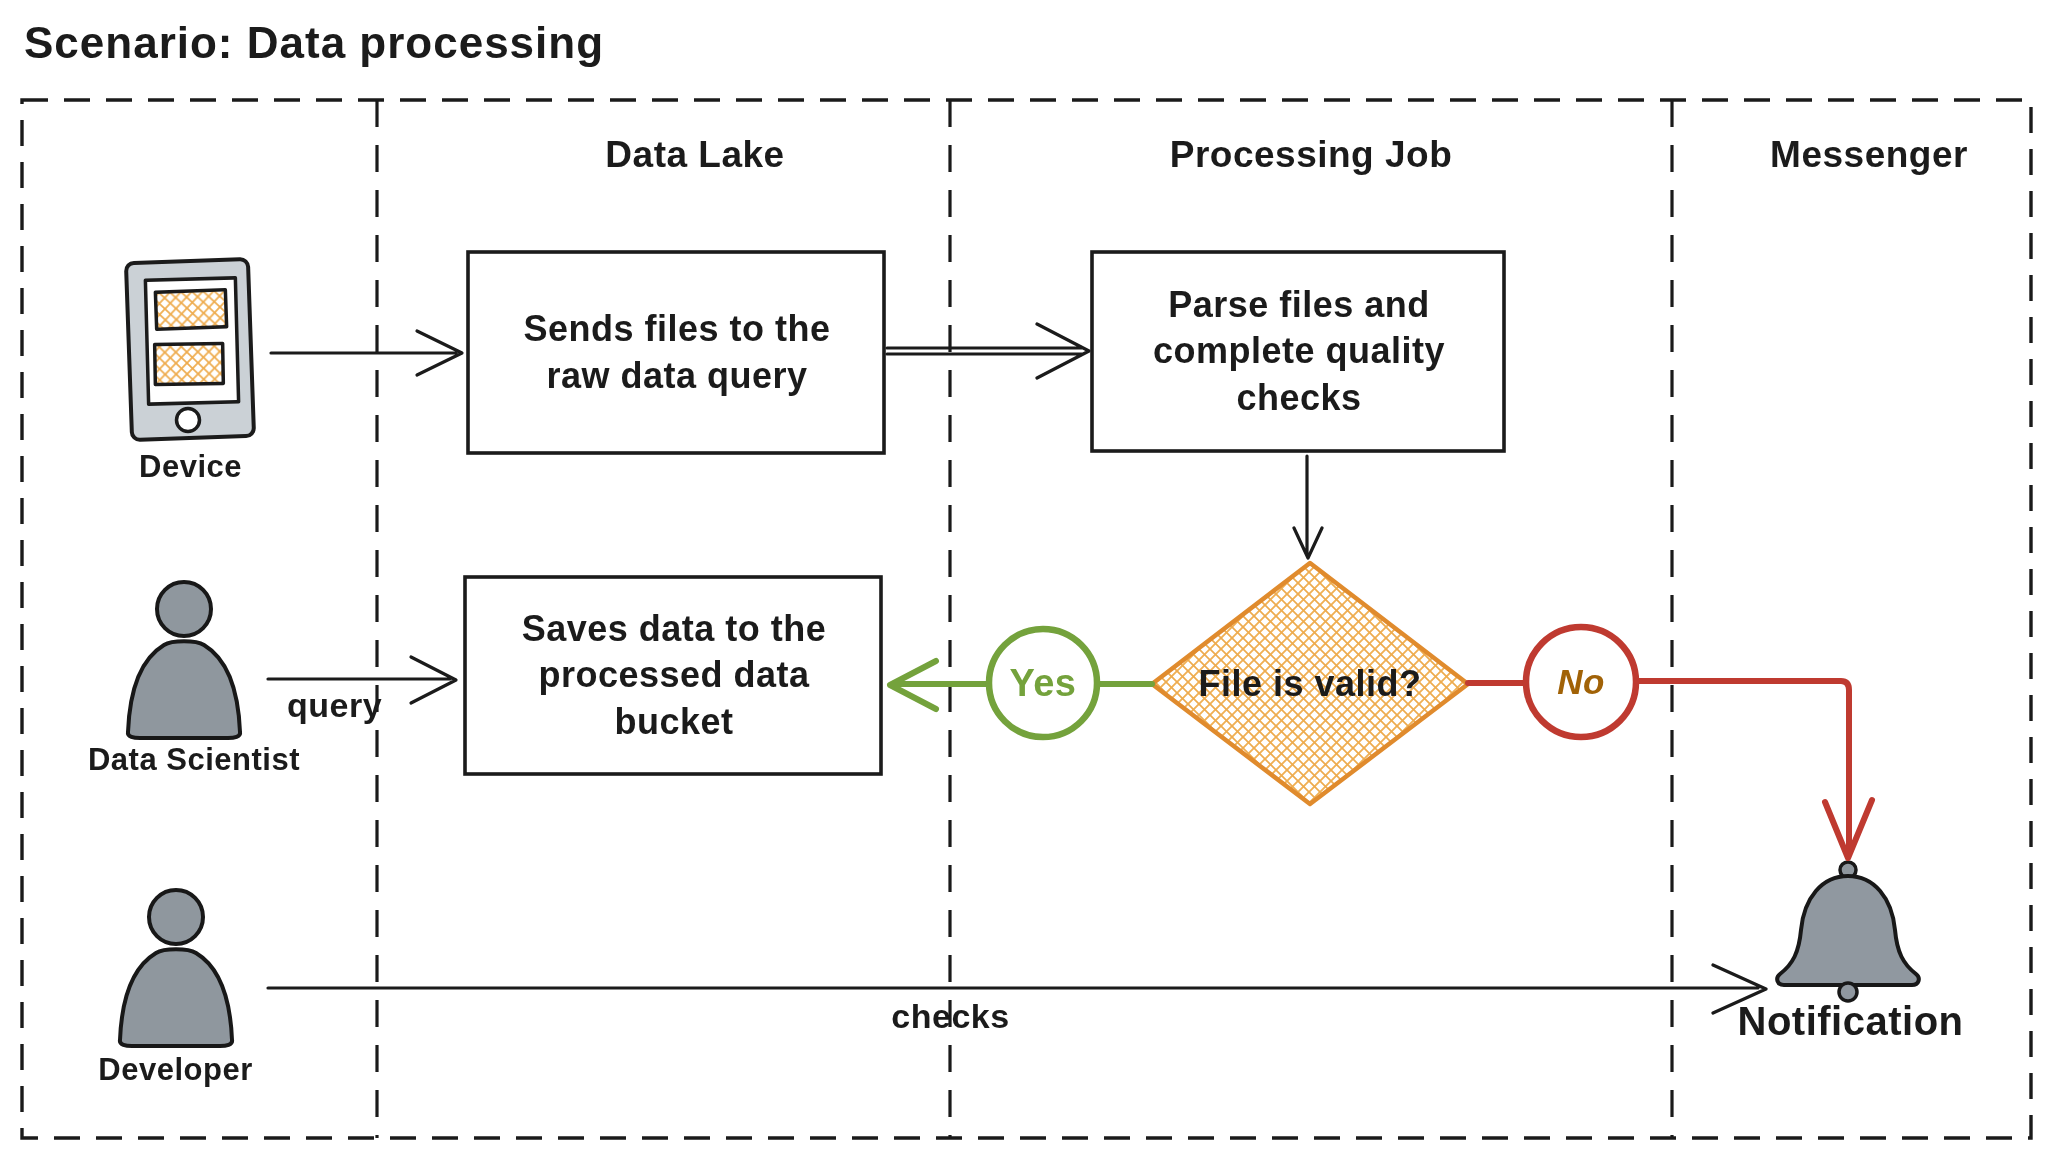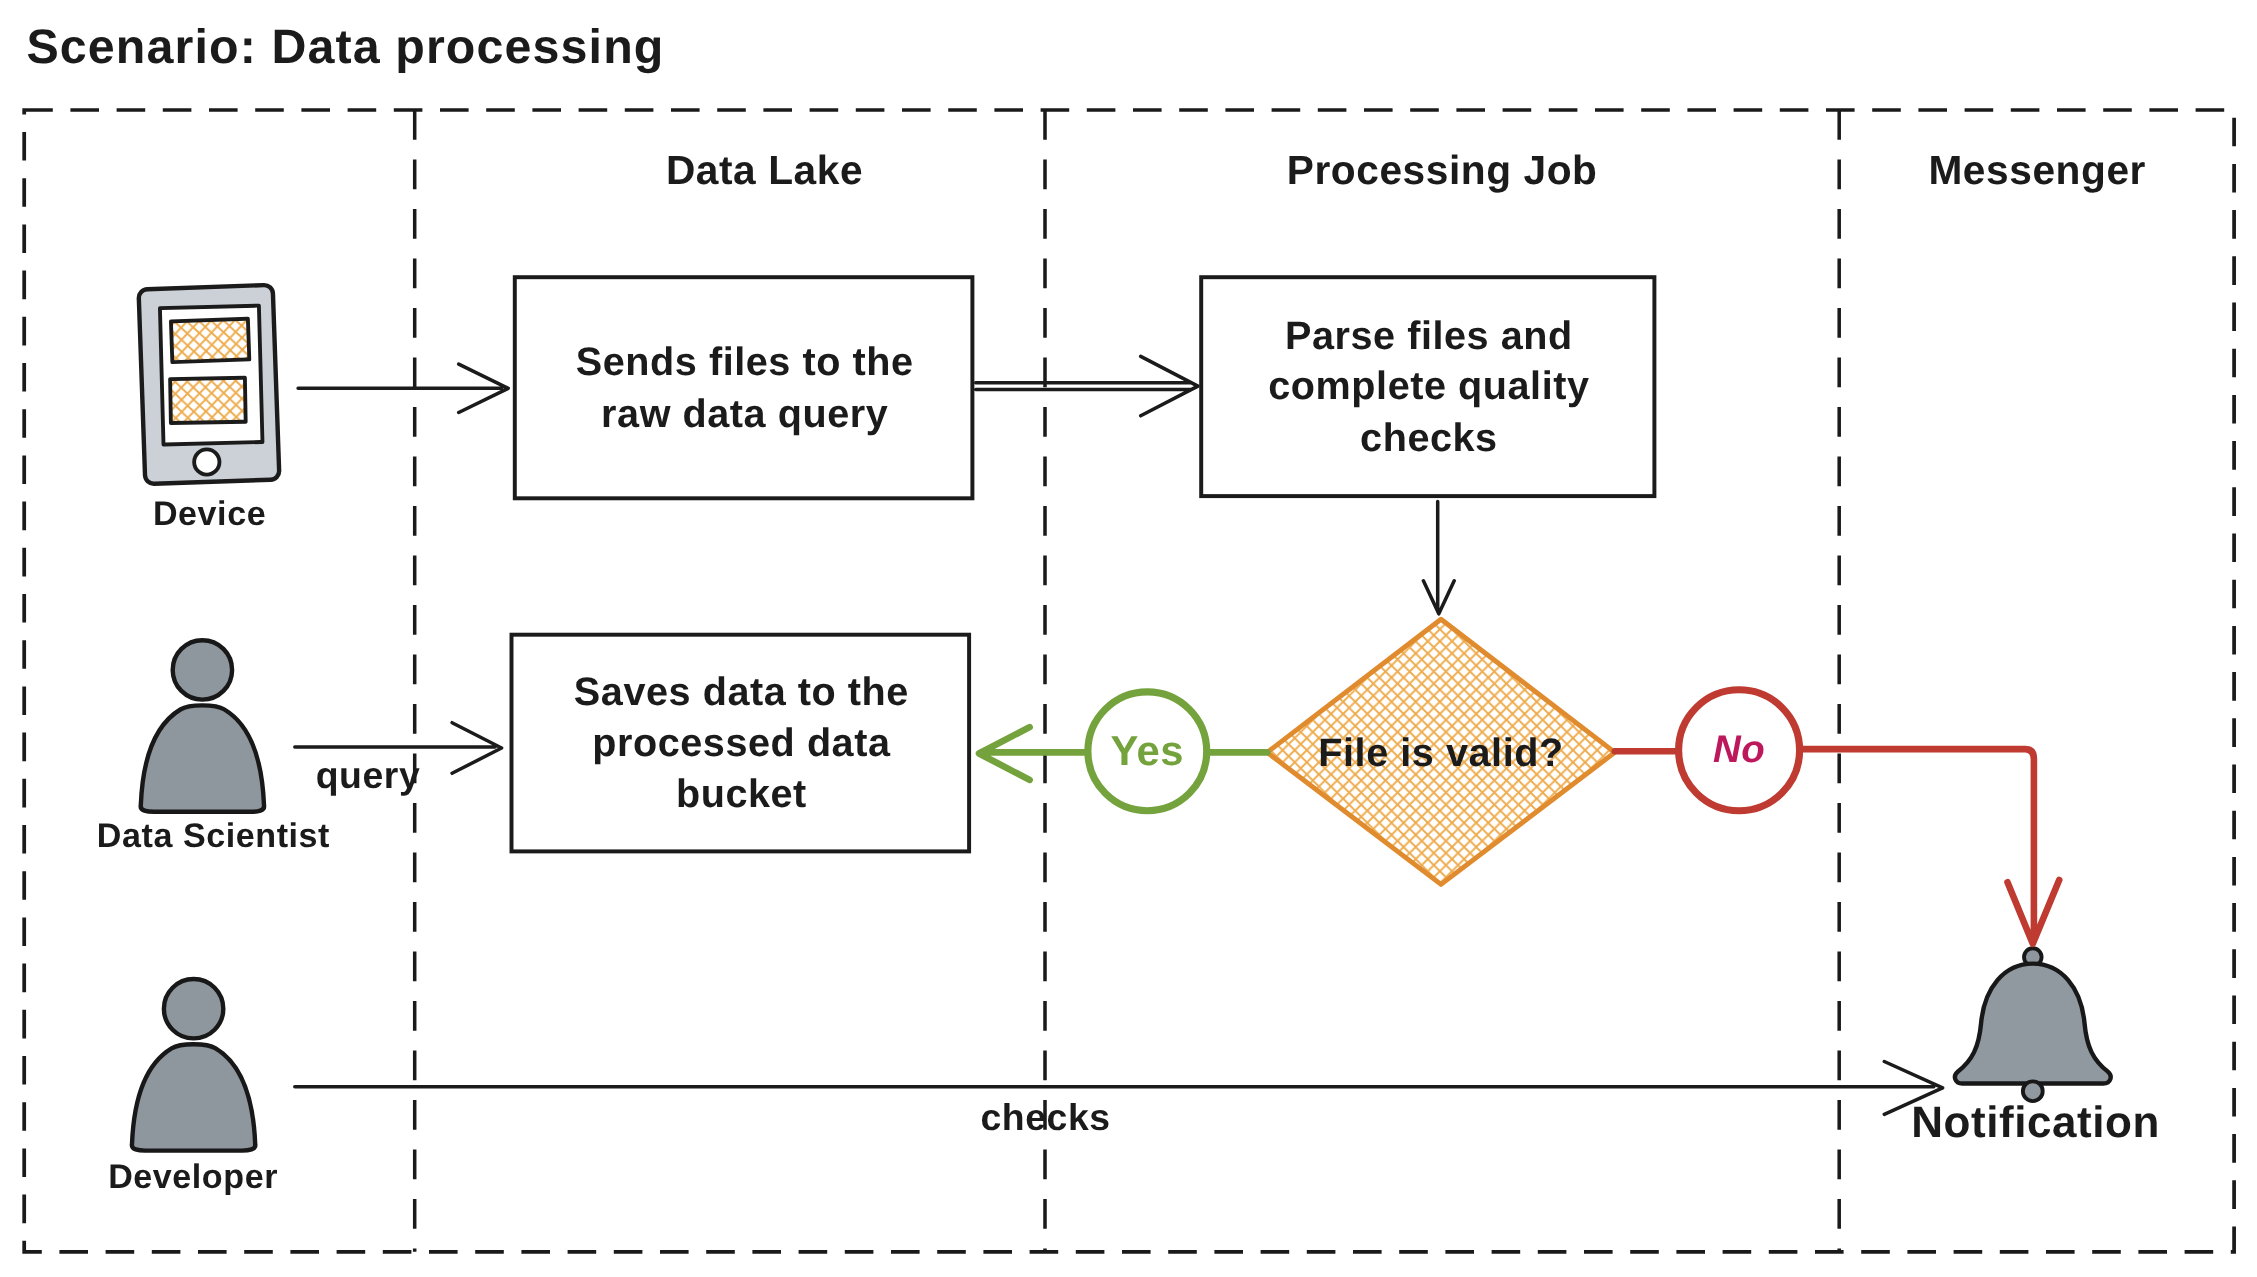--- a/index.html
+++ b/index.html
@@ -21,21 +21,21 @@
     line-height:1.28;
     white-space:nowrap;
   }
   .t.col { flex-direction:column; }
   .title { font-size:44px; justify-content:flex-start; letter-spacing:1px; }
   .hdr   { font-size:37px; }
   .boxtxt{ font-size:36px; }
   .lbl   { font-size:31px;text-align:right; }
   .small { font-size:40px; }
   .yes   { color:#74a23c; font-size:38px; }
-  .no    { color:#be185d; font-size:35px; font-style:italic; }
+  .no    { color:#a16207; font-size:35px; font-style:italic; }
   .edge  { font-size:34px; }
 </style>
 </head>
 <body>
 
 <div id="stage">
 
   <svg id="diagram-svg" viewBox="0 0 2052 1161">
     <defs>
       <pattern id="xhatch" width="11" height="11" patternUnits="userSpaceOnUse">
@@ -100,21 +100,21 @@
       <path d="M1468 683 H1527" stroke-width="6"></path>
       <circle cx="1581" cy="682" r="55" fill="#ffffff" stroke-width="6.5"></circle>
       <path d="M1636 681 H1841 Q1849 681 1849 690 V852 M1825 802 L1848 858 L1872 800" stroke-width="6"></path>
     </g>
   </svg>
 
   <div class="t title" style="left:24px; top:12px; width:700px; height:62px;">Scenario: Data processing</div>
 
   <div class="t hdr" style="left:378px; top:126px; width:572px; height:58px;padding-left:31px;">Data Lake</div>
   <div class="t hdr" style="left:950px; top:126px; width:722px; height:58px;">Processing Job</div>
-  <div class="t hdr" style="left:1672px; top:126px; width:360px; height:58px;">Messenger</div>
+  <div class="t hdr" style="left:1672px; top:126px; width:360px; height:58px;padding-left:17px;">Messenger</div>
 
   <div class="t col boxtxt" style="left:470px; top:256px; width:414px; height:193px;">
     <div>Sends files to the</div>
     <div>raw data query</div>
   </div>
 
   <div class="t col boxtxt" style="left:1094px; top:256px; width:410px; height:191px;">
     <div>Parse files and</div>
     <div>complete quality</div>
     <div>checks</div>

